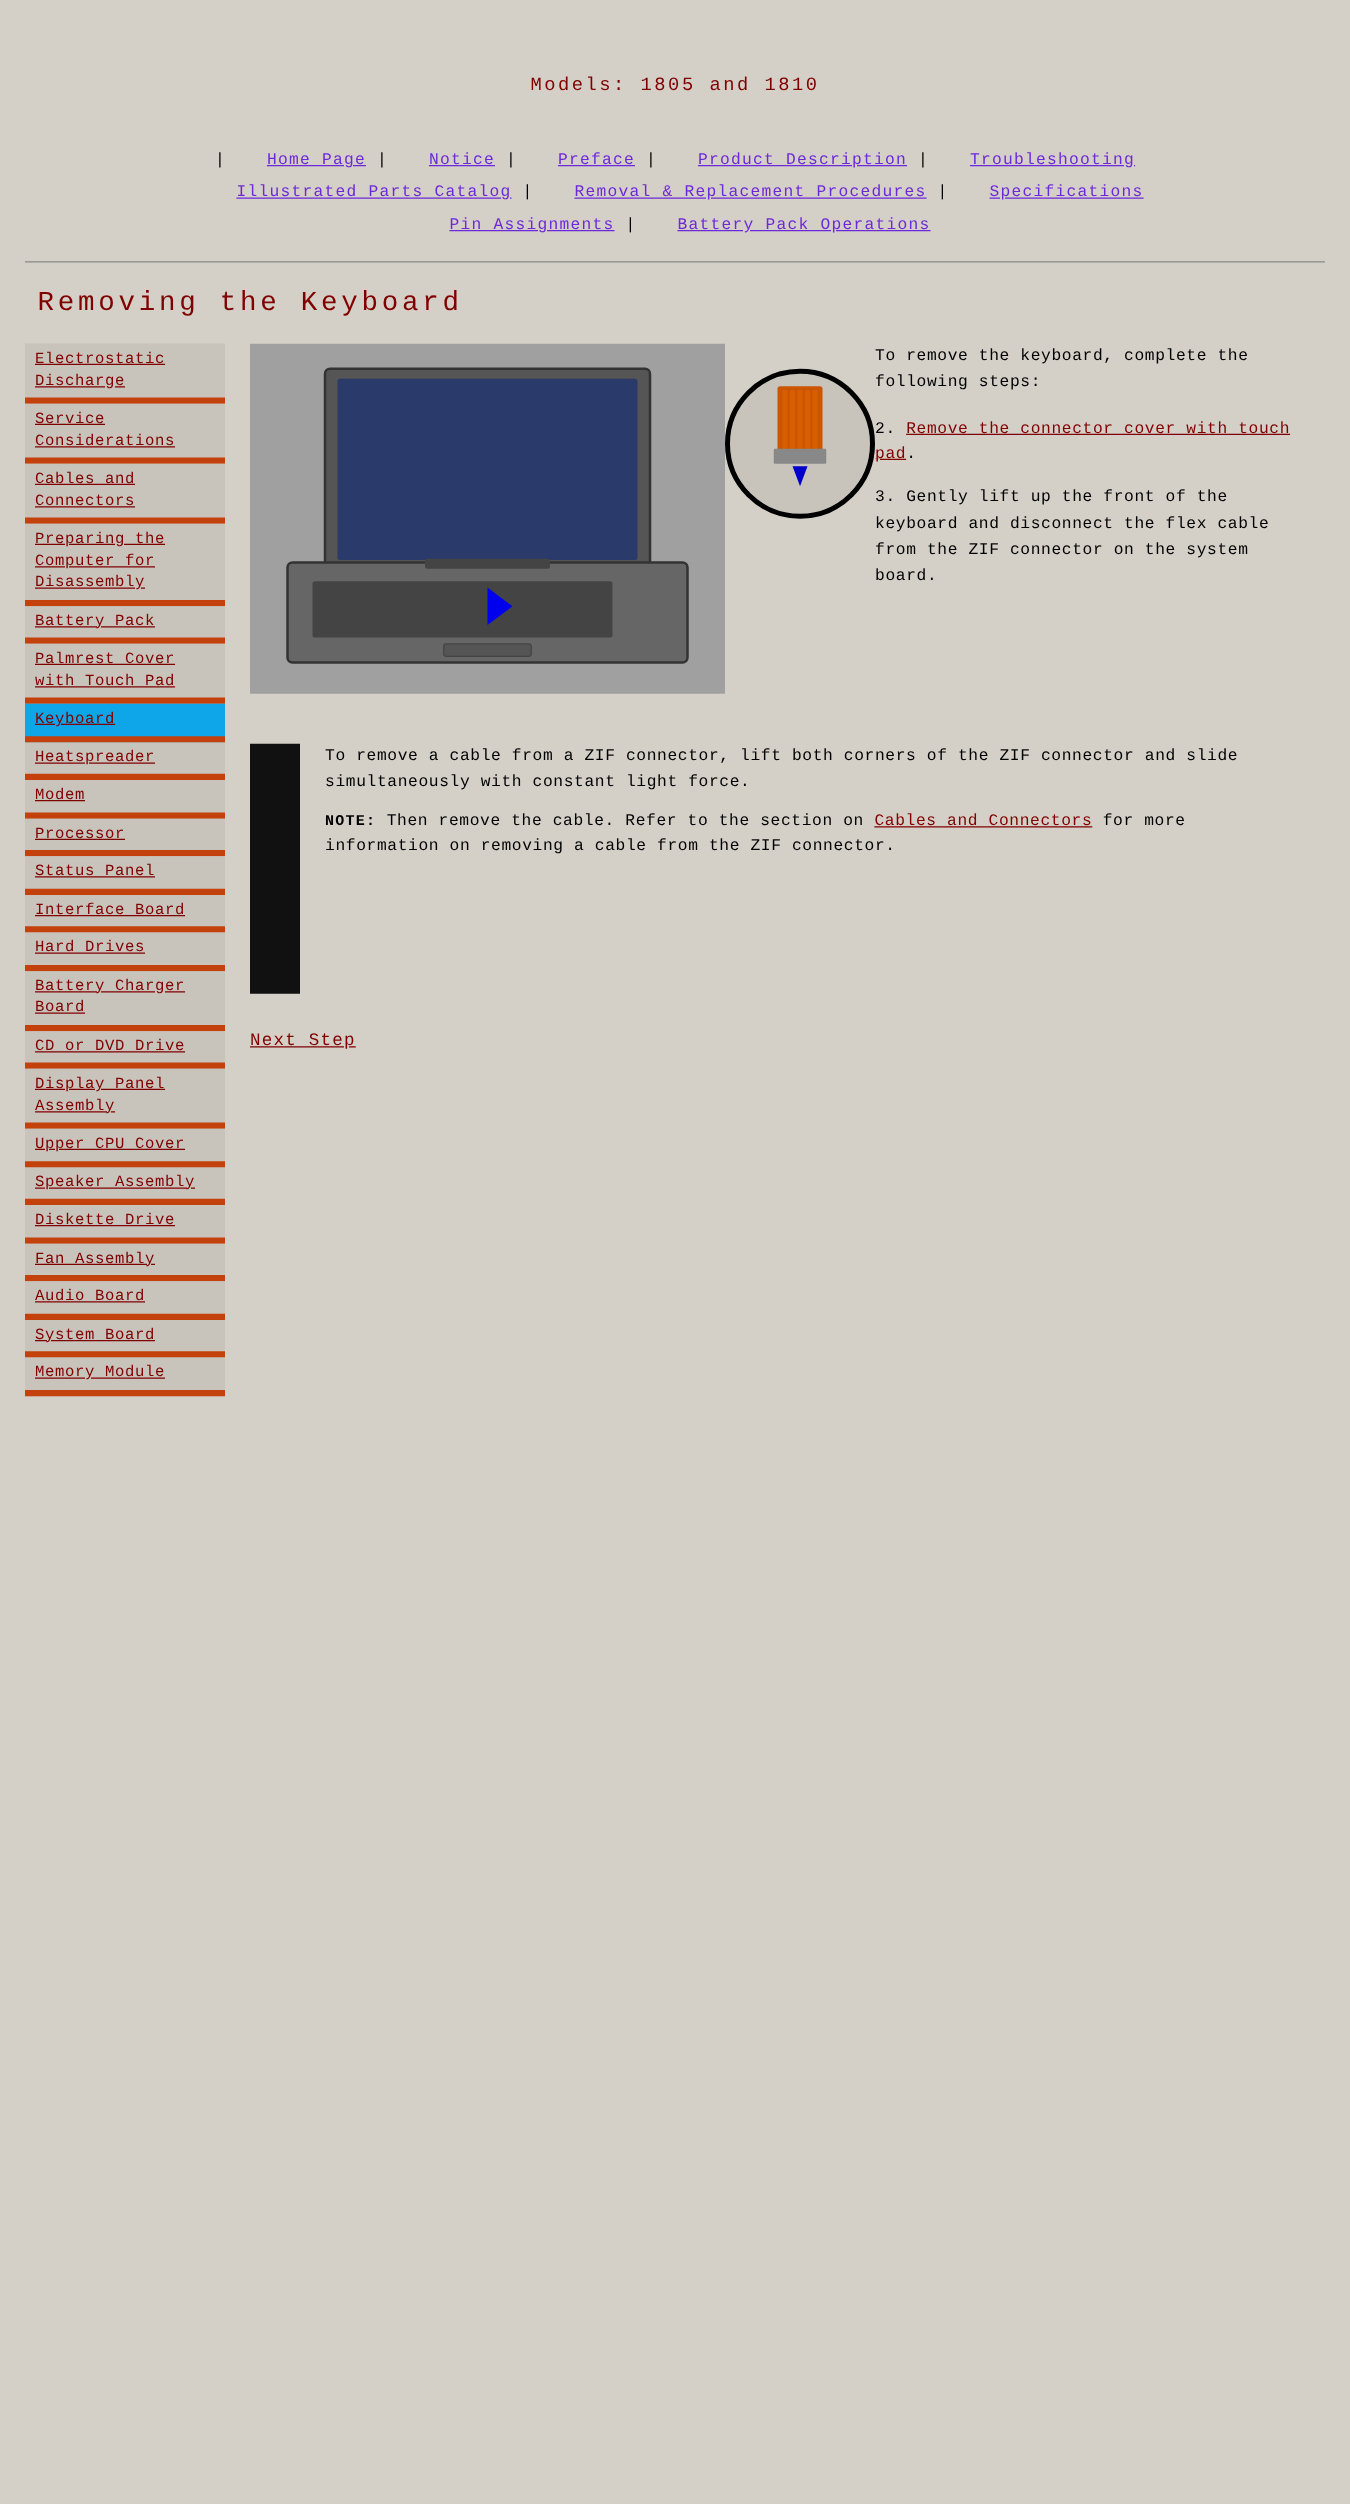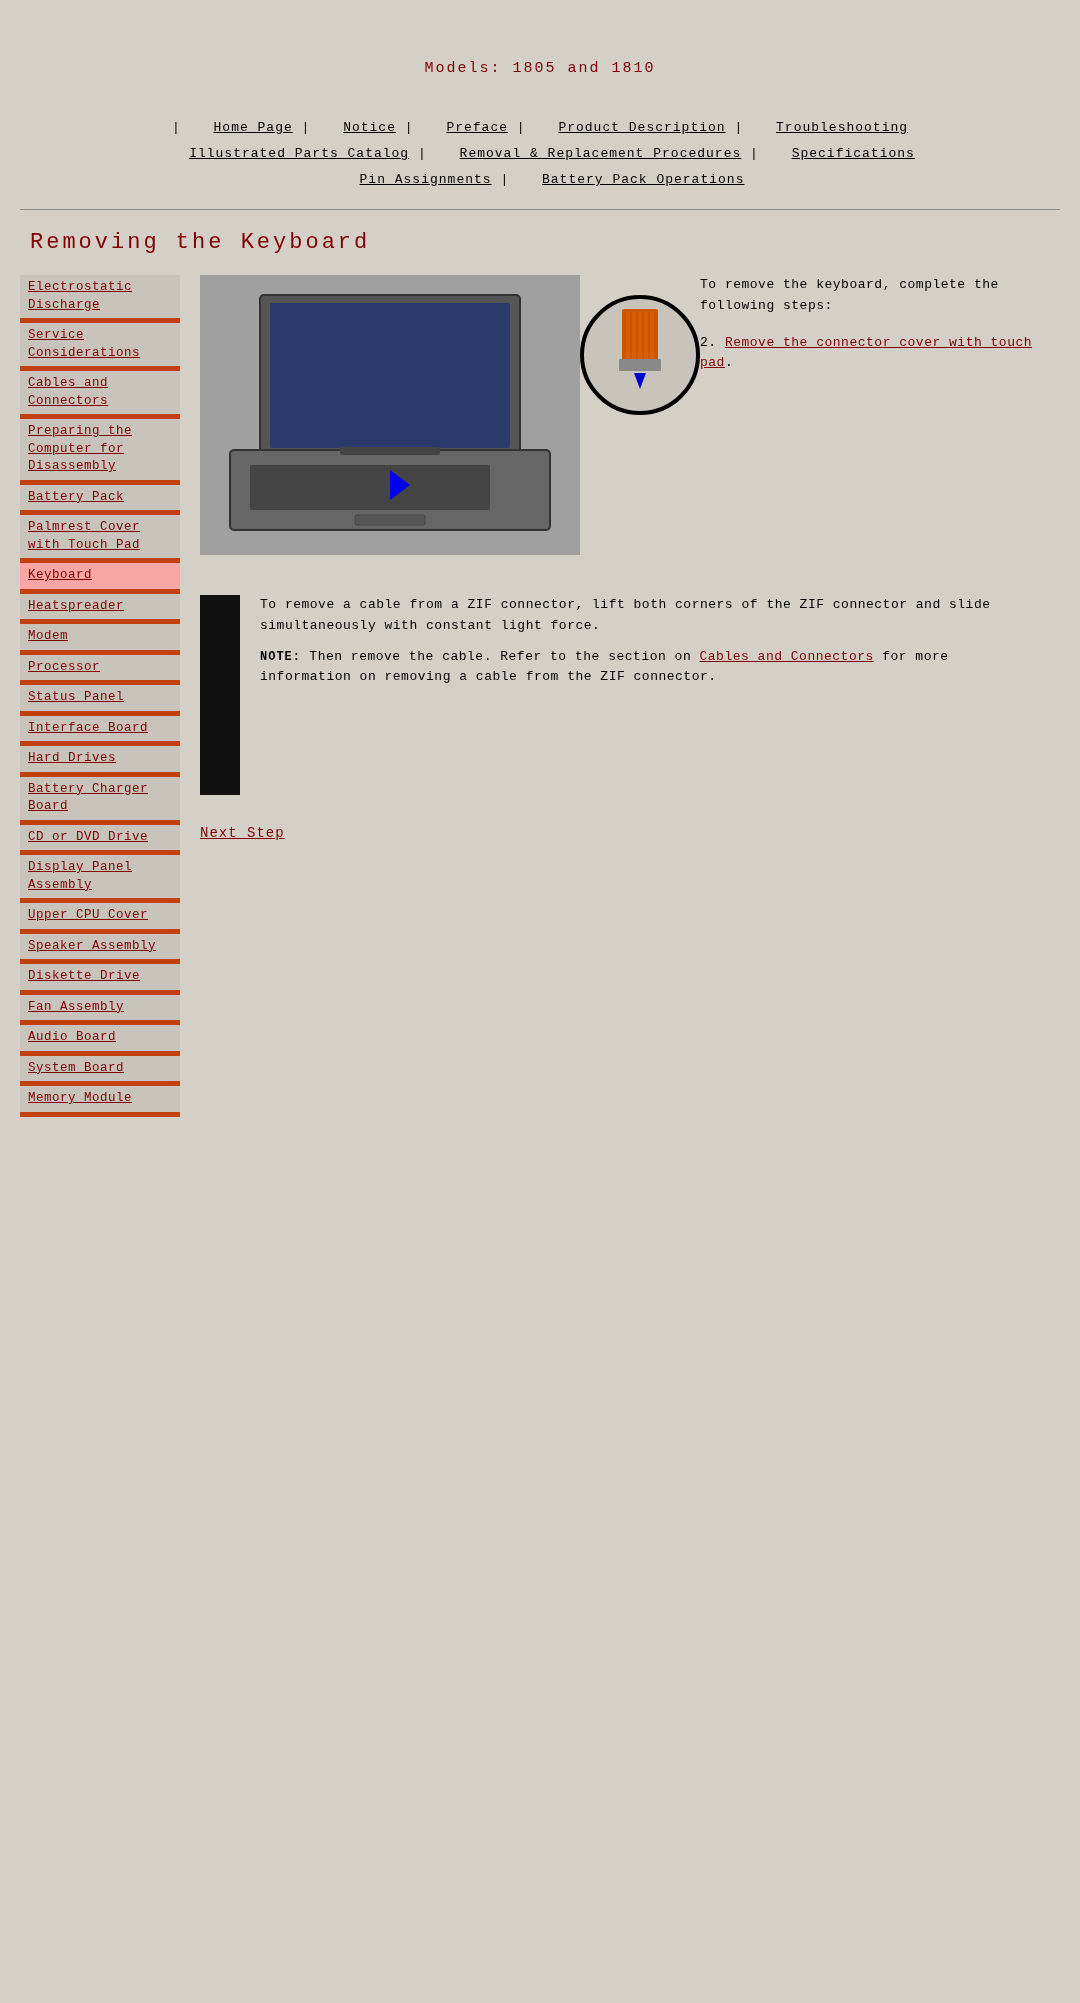--- a/index.html
+++ b/index.html
@@ -33,21 +33,21 @@
       margin-bottom: 2px;
     }
     .nav-links {
       text-align: center;
       margin: 16px 0;
       font-size: 13px;
       letter-spacing: 1px;
       line-height: 2;
     }
     .nav-links a {
-      color: #000000;
+      color: #6d28d9;
       letter-spacing: 1px;
       padding-left: 24px;
     }
     hr {
       border: none;
       border-top: 1px solid #888;
       margin: 10px 0 20px;
     }
     .page-title {
       color: #800000;
@@ -72,21 +72,21 @@
       padding: 4px 8px;
       color: #800000;
       text-decoration: underline;
       font-size: 12.5px;
       letter-spacing: 0.5px;
       line-height: 1.4;
       background: #c8c4bc;
       border-bottom: 5px solid #c2410c;
     }
     .sidebar a.active {
-      background: #fca5a5;
+      background: #0ea5e9;
       color: #800000;
     }
     .content-area {
       flex: 1;
       padding: 0 20px;
     }
     .laptop-img-placeholder {
       width: 380px;
       height: 280px;
       background: #a0a0a0;
@@ -264,20 +264,23 @@
         </div>
 
         <div class="right-text-col text-block">
           <p style="margin-bottom:16px;">To remove the keyboard, complete the following steps:</p>
 
 
           <div class="step">
             <span>2. </span><a href="#">Remove the connector cover with touch pad</a><span>.</span>
           </div>
 
+          <div class="step">
+            <span>3. </span><span>Gently lift up the front of the keyboard and disconnect the flex cable from the ZIF connector on the system board.</span>
+          </div>
         </div>
 
       </div>
 
       <div class="bottom-section">
         <div class="black-box"></div>
         <div class="note-block">
           <p style="margin-bottom:10px;">To remove a cable from a ZIF connector, lift both corners of the ZIF connector and slide simultaneously with constant light force.</p>
           <p>
             <span class="note-label">NOTE:</span>

